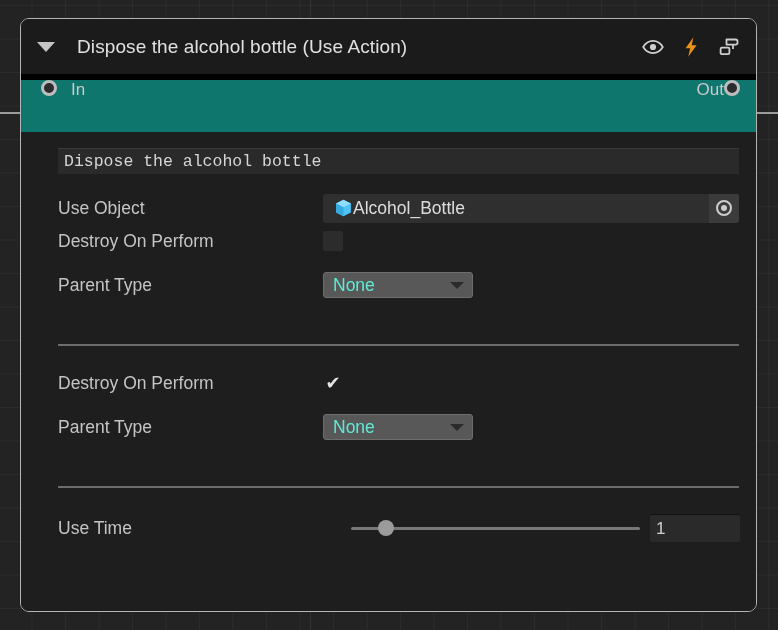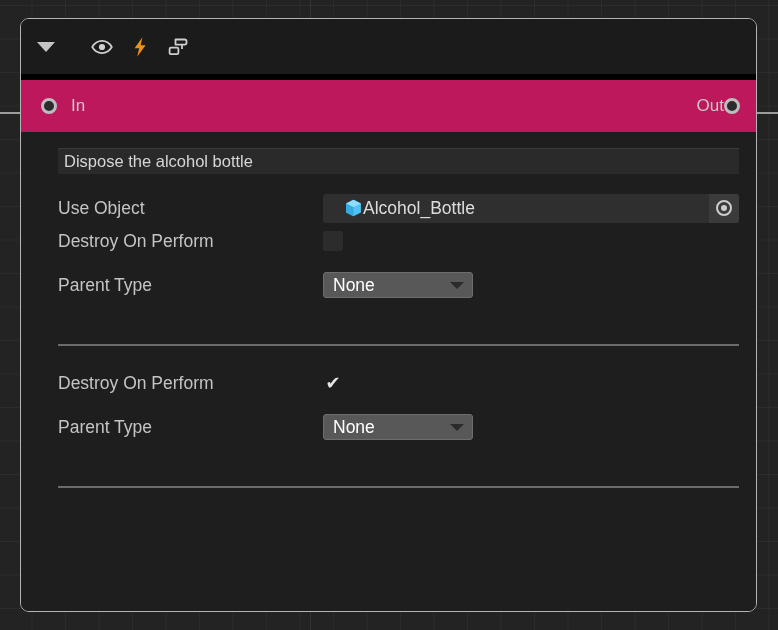--- a/index.html
+++ b/index.html
@@ -100,23 +100,22 @@
   #node-header-divider {
     height: 6px;
     flex: 0 0 6px;
     background: #000000;
   }
 
   
   #node-ports {
     height: 52px;
     flex: 0 0 52px;
-    background: #be185d;
-    display: flex;
-    align-items: center;
+    background: #0f766e;
+    display: flex;
     padding: 0 16px 0 20px;
     box-sizing: border-box;
   }
   .port-ring {
     width: 16px;
     height: 16px;
     border-radius: 50%;
     border: 3px solid #bdbdbd;
     background: #2c2c2c;
     box-sizing: border-box;
@@ -162,36 +161,36 @@
 
   
   .text-input {
     flex: 1 1 auto;
     height: 26px;
     background: #2a2a2a;
     border: none;
     border-top: 1px solid #3a3a3a;
     color: #d6d6d6;
     font-size: 16.5px;
-    font-family: Liberation Sans, sans-serif;
+    font-family: Liberation Mono, monospace;
     padding: 0 6px;
     box-sizing: border-box;
     outline: none;
     margin-right: 1px;
   }
 
   
   .object-field {
     flex: 1 1 auto;
     height: 29px;
     background: #2f2f2f;
     border-radius: 3px;
     display: flex;
     align-items: center;
-    padding-left: 22px;
+    padding-left: 12px;
     box-sizing: border-box;
     margin-right: 1px;
     margin-left: 8px;
     cursor: pointer;
   }
   .prefab-cube-icon {
     width: 17px;
     height: 18px;
     flex: 0 0 auto;
     margin-right: 1px;
@@ -268,21 +267,21 @@
     border: 1px solid #6d6d6d;
     border-radius: 3px;
     box-sizing: border-box;
     display: flex;
     align-items: center;
     padding: 0 8px 0 9px;
     margin-left: 8px;
     cursor: pointer;
   }
   .dropdown-value {
-    color: #ffffff;
+    color: #5eead4;
     font-size: 17.5px;
     flex: 1 1 auto;
     white-space: nowrap;
   }
   .dropdown-arrow {
     width: 0; height: 0;
     border-left: 7px solid transparent;
     border-right: 7px solid transparent;
     border-top: 7px solid #2b2b2b;
     flex: 0 0 auto;
@@ -349,20 +348,21 @@
   <div id="graph-major-line"></div>
 </div>
 
 <div class="edge-stub" id="edge-stub-in"></div>
 <div class="edge-stub" id="edge-stub-out"></div>
 
 <div id="node">
 
   <div id="node-header">
     <div id="node-collapse-arrow"></div>
+    <div id="node-title">Dispose the alcohol bottle (Use Action)</div>
 
     <div class="header-icon">
       <svg width="24" height="24" viewBox="0 0 24 24" aria-hidden="true">
         <path d="M2.2 12C4.6 7.8 8.2 5.9 12 5.9s7.4 1.9 9.8 6.1c-2.4 4.2-6 6.1-9.8 6.1S4.6 16.2 2.2 12z" fill="none" stroke="#cfcfcf" stroke-width="1.7"></path>
         <circle cx="12" cy="12" r="3.1" fill="#cfcfcf"></circle>
       </svg>
     </div>
 
     <div class="header-icon">
       <svg width="24" height="24" viewBox="0 0 24 24" aria-hidden="true">
@@ -458,15 +458,23 @@
         <div class="dropdown-arrow"></div>
       </div>
     </div>
 
     <div class="spacer-lg"></div>
 
     <div class="section-separator"></div>
 
     <div class="spacer-md"></div>
 
+    <div class="field-row tall">
+      <span class="field-label">Use Time</span>
+      <div class="slider-track-wrap">
+        <div class="slider-track"></div>
+        <div class="slider-handle" id="use-time-handle" style="left: calc(12% - 8px);"></div>
+      </div>
+      <input class="slider-value-field" type="text" value="1" style="">
+    </div>
 
   </div>
 </div>
 
 </body></html>

